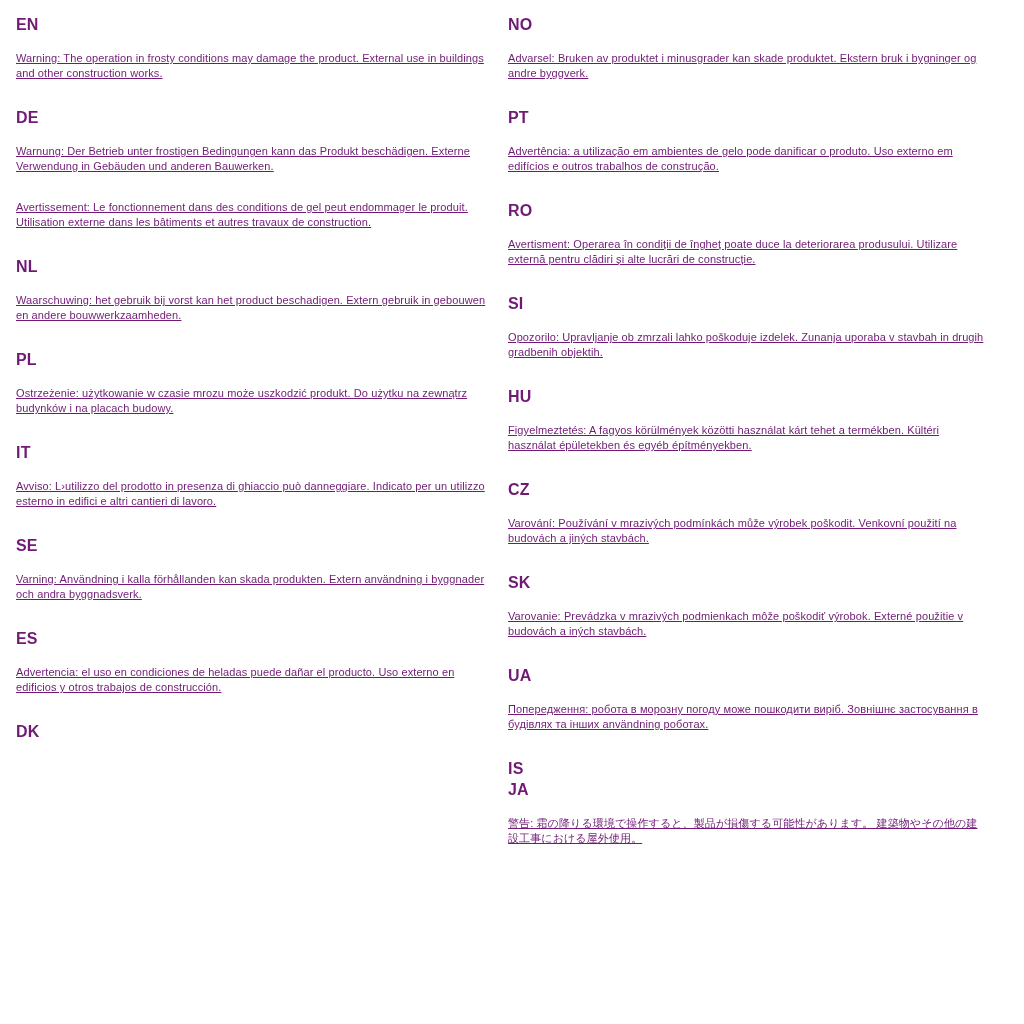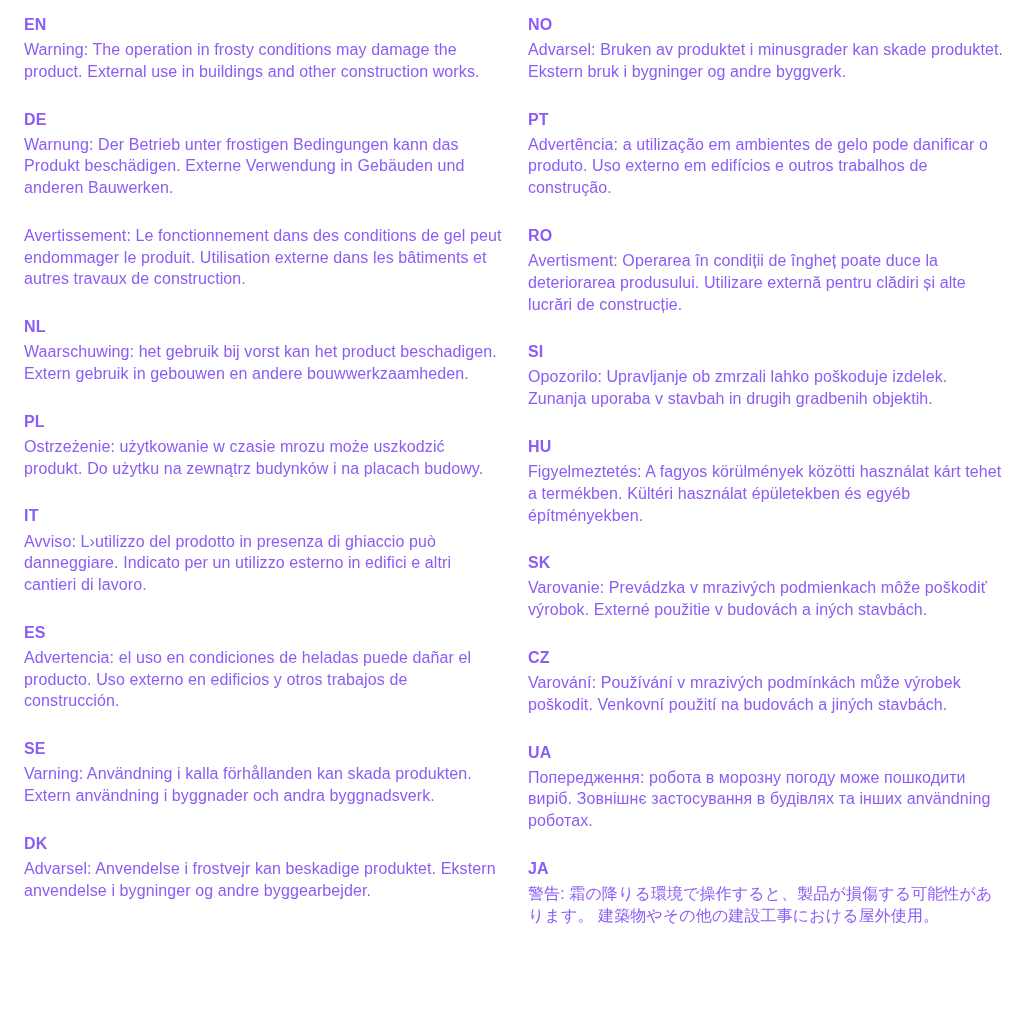--- a/index.html
+++ b/index.html
@@ -7,46 +7,47 @@
     padding: 0;
     background: #ffffff;
     width: 1024px;
     height: 1024px;
     overflow: hidden;
   }
   .page {
     box-sizing: border-box;
     width: 1024px;
     height: 1024px;
-    padding: 14px 26px 0 24px;
+    padding: 14px 26px 0 16px;
     display: flex;
-    gap: 26px;
+    gap: 14px;
     font-family: "Liberation Sans", sans-serif;
-    color: #8b5cf6;
+    color: #701a75;
   }
   .col {
     width: 478px;
     flex: 0 0 478px;
   }
   .lang-block {
     margin: 0;
   }
   .lang-code {
     font-size: 16px;
     font-weight: 700;
     line-height: 1.32;
     margin: 0;
     letter-spacing: 0.2px;
   }
   .lang-text {
-    font-size: 16px;
+    font-size: 11px;
     font-weight: 400;
     line-height: 1.36;
-    margin: 4px 0 26px 0;
+    margin: 16px 0 26px 0;
     letter-spacing: 0.1px;
+    text-decoration: underline;
   }
 </style>
 </head>
 <body>
 
 <div class="page">
 
   <div class="col">
 
     <section class="lang-block">
@@ -72,32 +73,31 @@
       <h2 class="lang-code">PL</h2>
       <p class="lang-text">Ostrzeżenie: użytkowanie w czasie mrozu może uszkodzić produkt. Do użytku na zewnątrz budynków i na placach budowy.</p>
     </section>
 
     <section class="lang-block">
       <h2 class="lang-code">IT</h2>
       <p class="lang-text">Avviso: L›utilizzo del prodotto in presenza di ghiaccio può danneggiare. Indicato per un utilizzo esterno in edifici e altri cantieri di lavoro.</p>
     </section>
 
     <section class="lang-block">
+      <h2 class="lang-code">SE</h2>
+      <p class="lang-text">Varning: Användning i kalla förhållanden kan skada produkten. Extern användning i byggnader och andra byggnadsverk.</p>
+    </section>
+
+    <section class="lang-block">
       <h2 class="lang-code">ES</h2>
       <p class="lang-text">Advertencia: el uso en condiciones de heladas puede dañar el producto. Uso externo en edificios y otros trabajos de construcción.</p>
     </section>
 
     <section class="lang-block">
-      <h2 class="lang-code">SE</h2>
-      <p class="lang-text">Varning: Användning i kalla förhållanden kan skada produkten. Extern användning i byggnader och andra byggnadsverk.</p>
-    </section>
-
-    <section class="lang-block">
       <h2 class="lang-code">DK</h2>
-      <p class="lang-text">Advarsel: Anvendelse i frostvejr kan beskadige produktet. Ekstern anvendelse i bygninger og andre byggearbejder.</p>
     </section>
 
   </div>
 
   <div class="col">
 
     <section class="lang-block">
       <h2 class="lang-code">NO</h2>
       <p class="lang-text">Advarsel: Bruken av produktet i minusgrader kan skade produktet. Ekstern bruk i bygninger og andre byggverk.</p>
     </section>
@@ -116,35 +116,36 @@
       <h2 class="lang-code">SI</h2>
       <p class="lang-text">Opozorilo: Upravljanje ob zmrzali lahko poškoduje izdelek. Zunanja uporaba v stavbah in drugih gradbenih objektih.</p>
     </section>
 
     <section class="lang-block">
       <h2 class="lang-code">HU</h2>
       <p class="lang-text">Figyelmeztetés: A fagyos körülmények közötti használat kárt tehet a termékben. Kültéri használat épületekben és egyéb építményekben.</p>
     </section>
 
     <section class="lang-block">
-      <h2 class="lang-code">SK</h2>
-      <p class="lang-text">Varovanie: Prevádzka v mrazivých podmienkach môže poškodiť výrobok. Externé použitie v budovách a iných stavbách.</p>
+      <h2 class="lang-code">CZ</h2>
+      <p class="lang-text">Varování: Používání v mrazivých podmínkách může výrobek poškodit. Venkovní použití na budovách a jiných stavbách.</p>
     </section>
 
     <section class="lang-block">
-      <h2 class="lang-code">CZ</h2>
-      <p class="lang-text">Varování: Používání v mrazivých podmínkách může výrobek poškodit. Venkovní použití na budovách a jiných stavbách.</p>
+      <h2 class="lang-code">SK</h2>
+      <p class="lang-text">Varovanie: Prevádzka v mrazivých podmienkach môže poškodiť výrobok. Externé použitie v budovách a iných stavbách.</p>
     </section>
 
     <section class="lang-block">
       <h2 class="lang-code">UA</h2>
       <p class="lang-text">Попередження: робота в морозну погоду може пошкодити виріб. Зовнішнє застосування в будівлях та інших användning роботах.</p>
     </section>
 
     <section class="lang-block">
+      <h2 class="lang-code">IS</h2>
     </section>
 
     <section class="lang-block">
       <h2 class="lang-code">JA</h2>
       <p class="lang-text">警告: 霜の降りる環境で操作すると、製品が損傷する可能性があります。 建築物やその他の建設工事における屋外使用。</p>
     </section>
 
   </div>
 
 </div>

